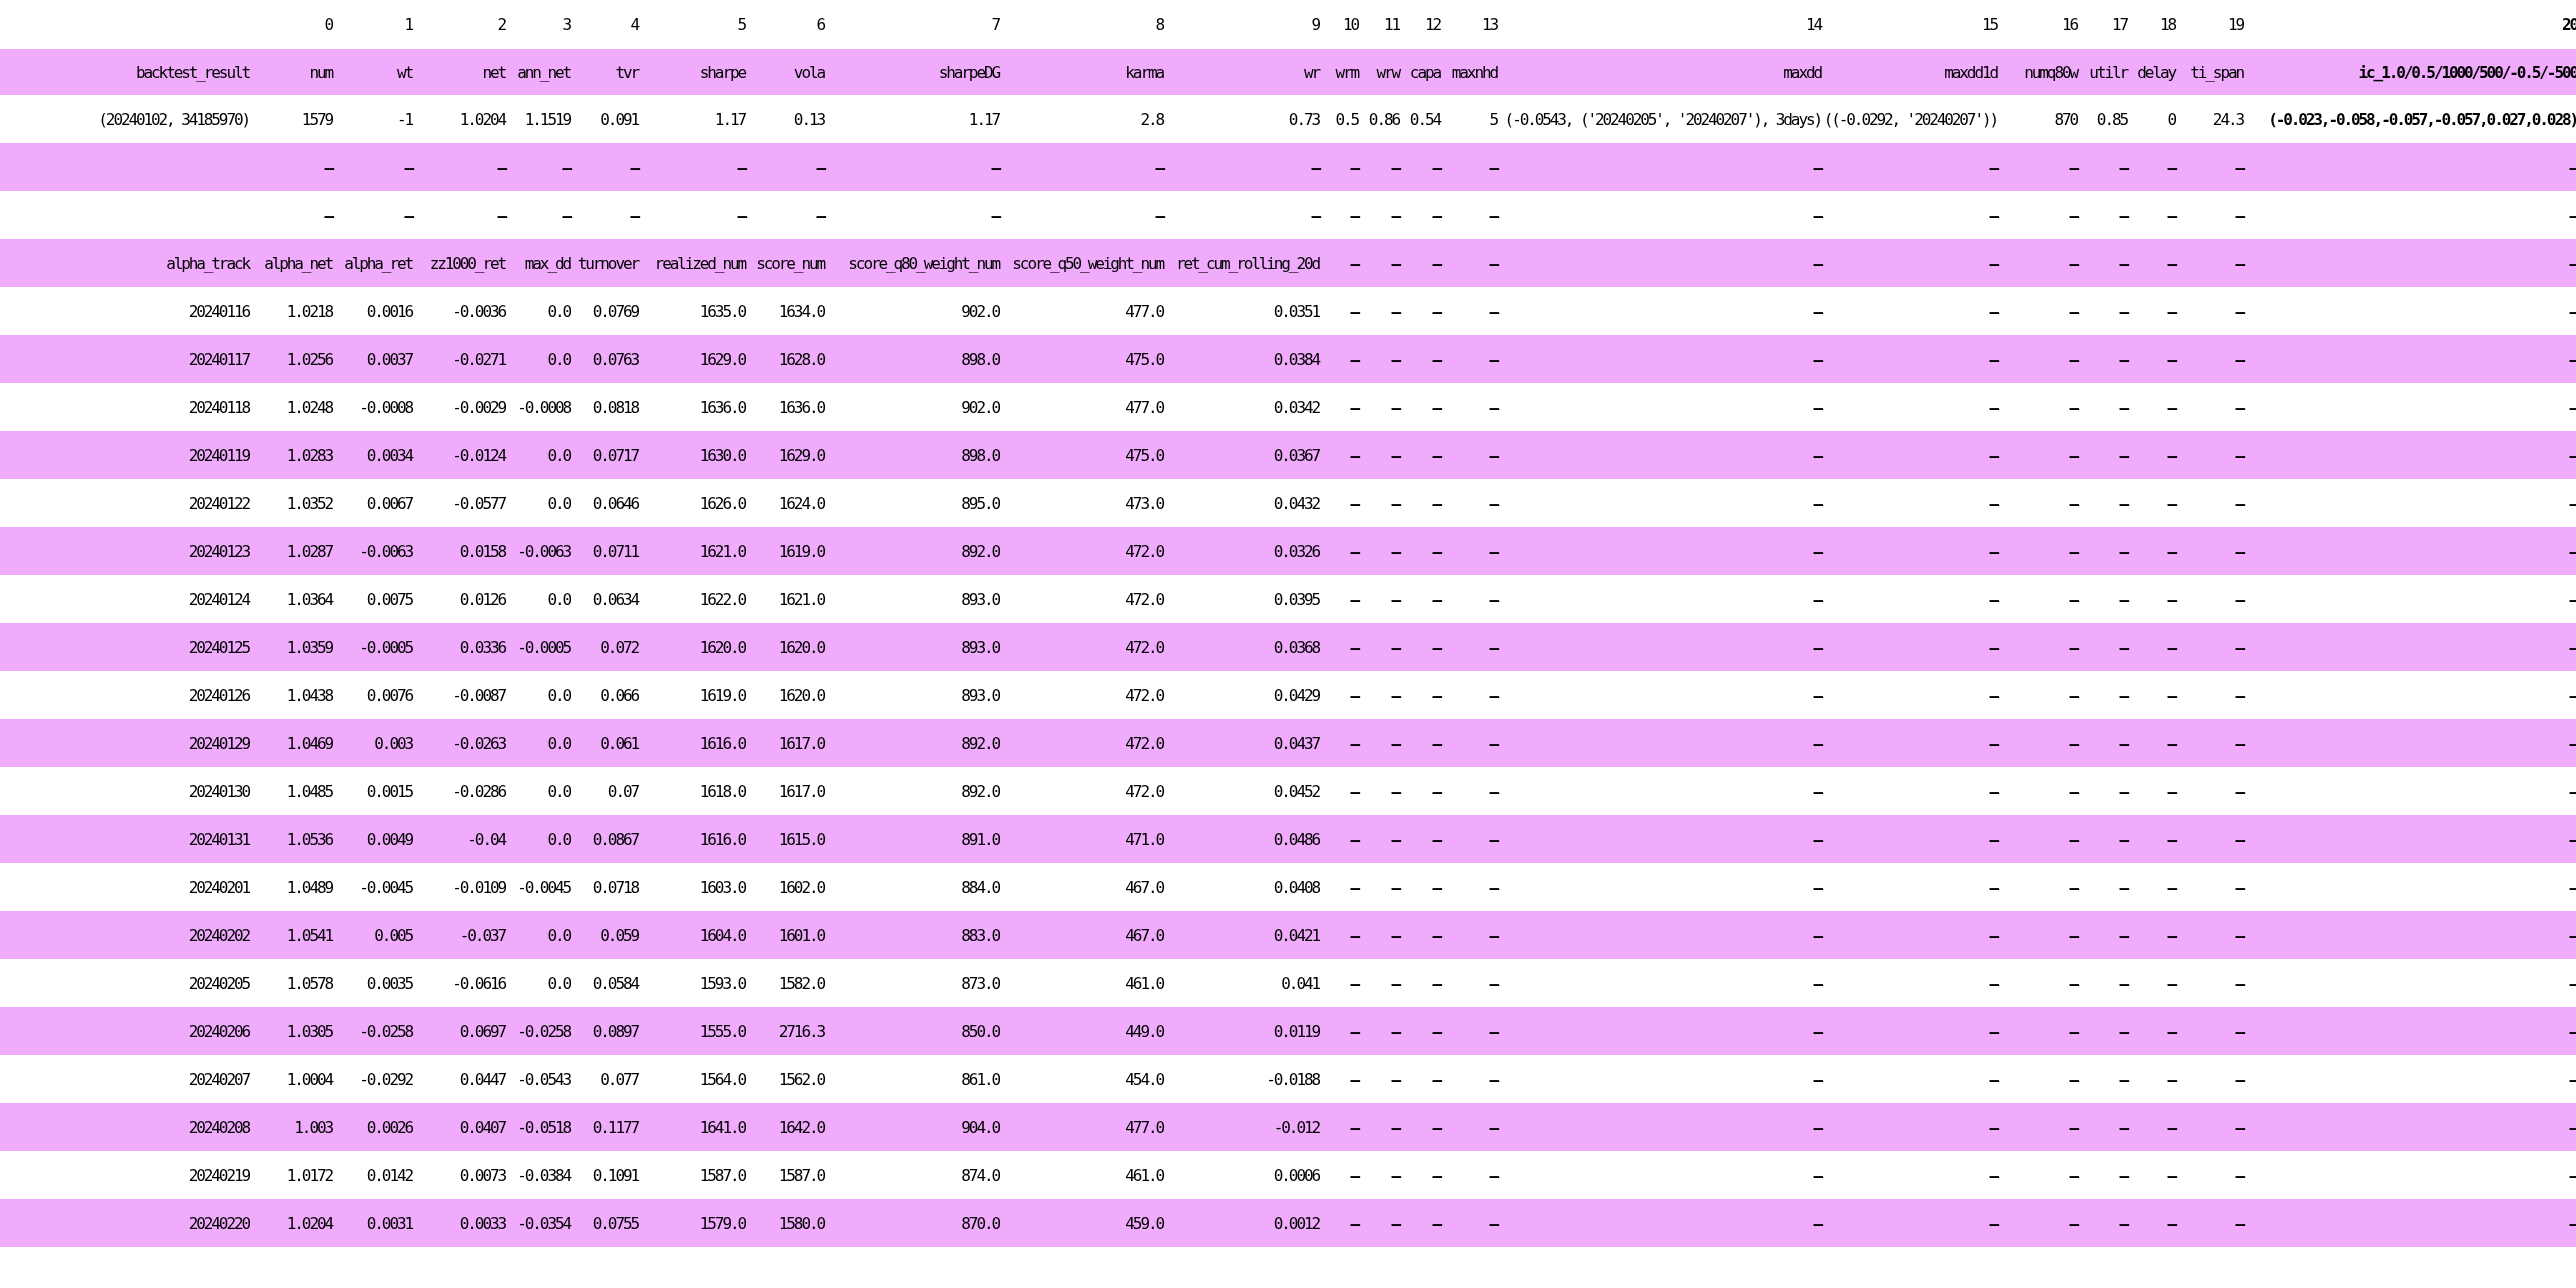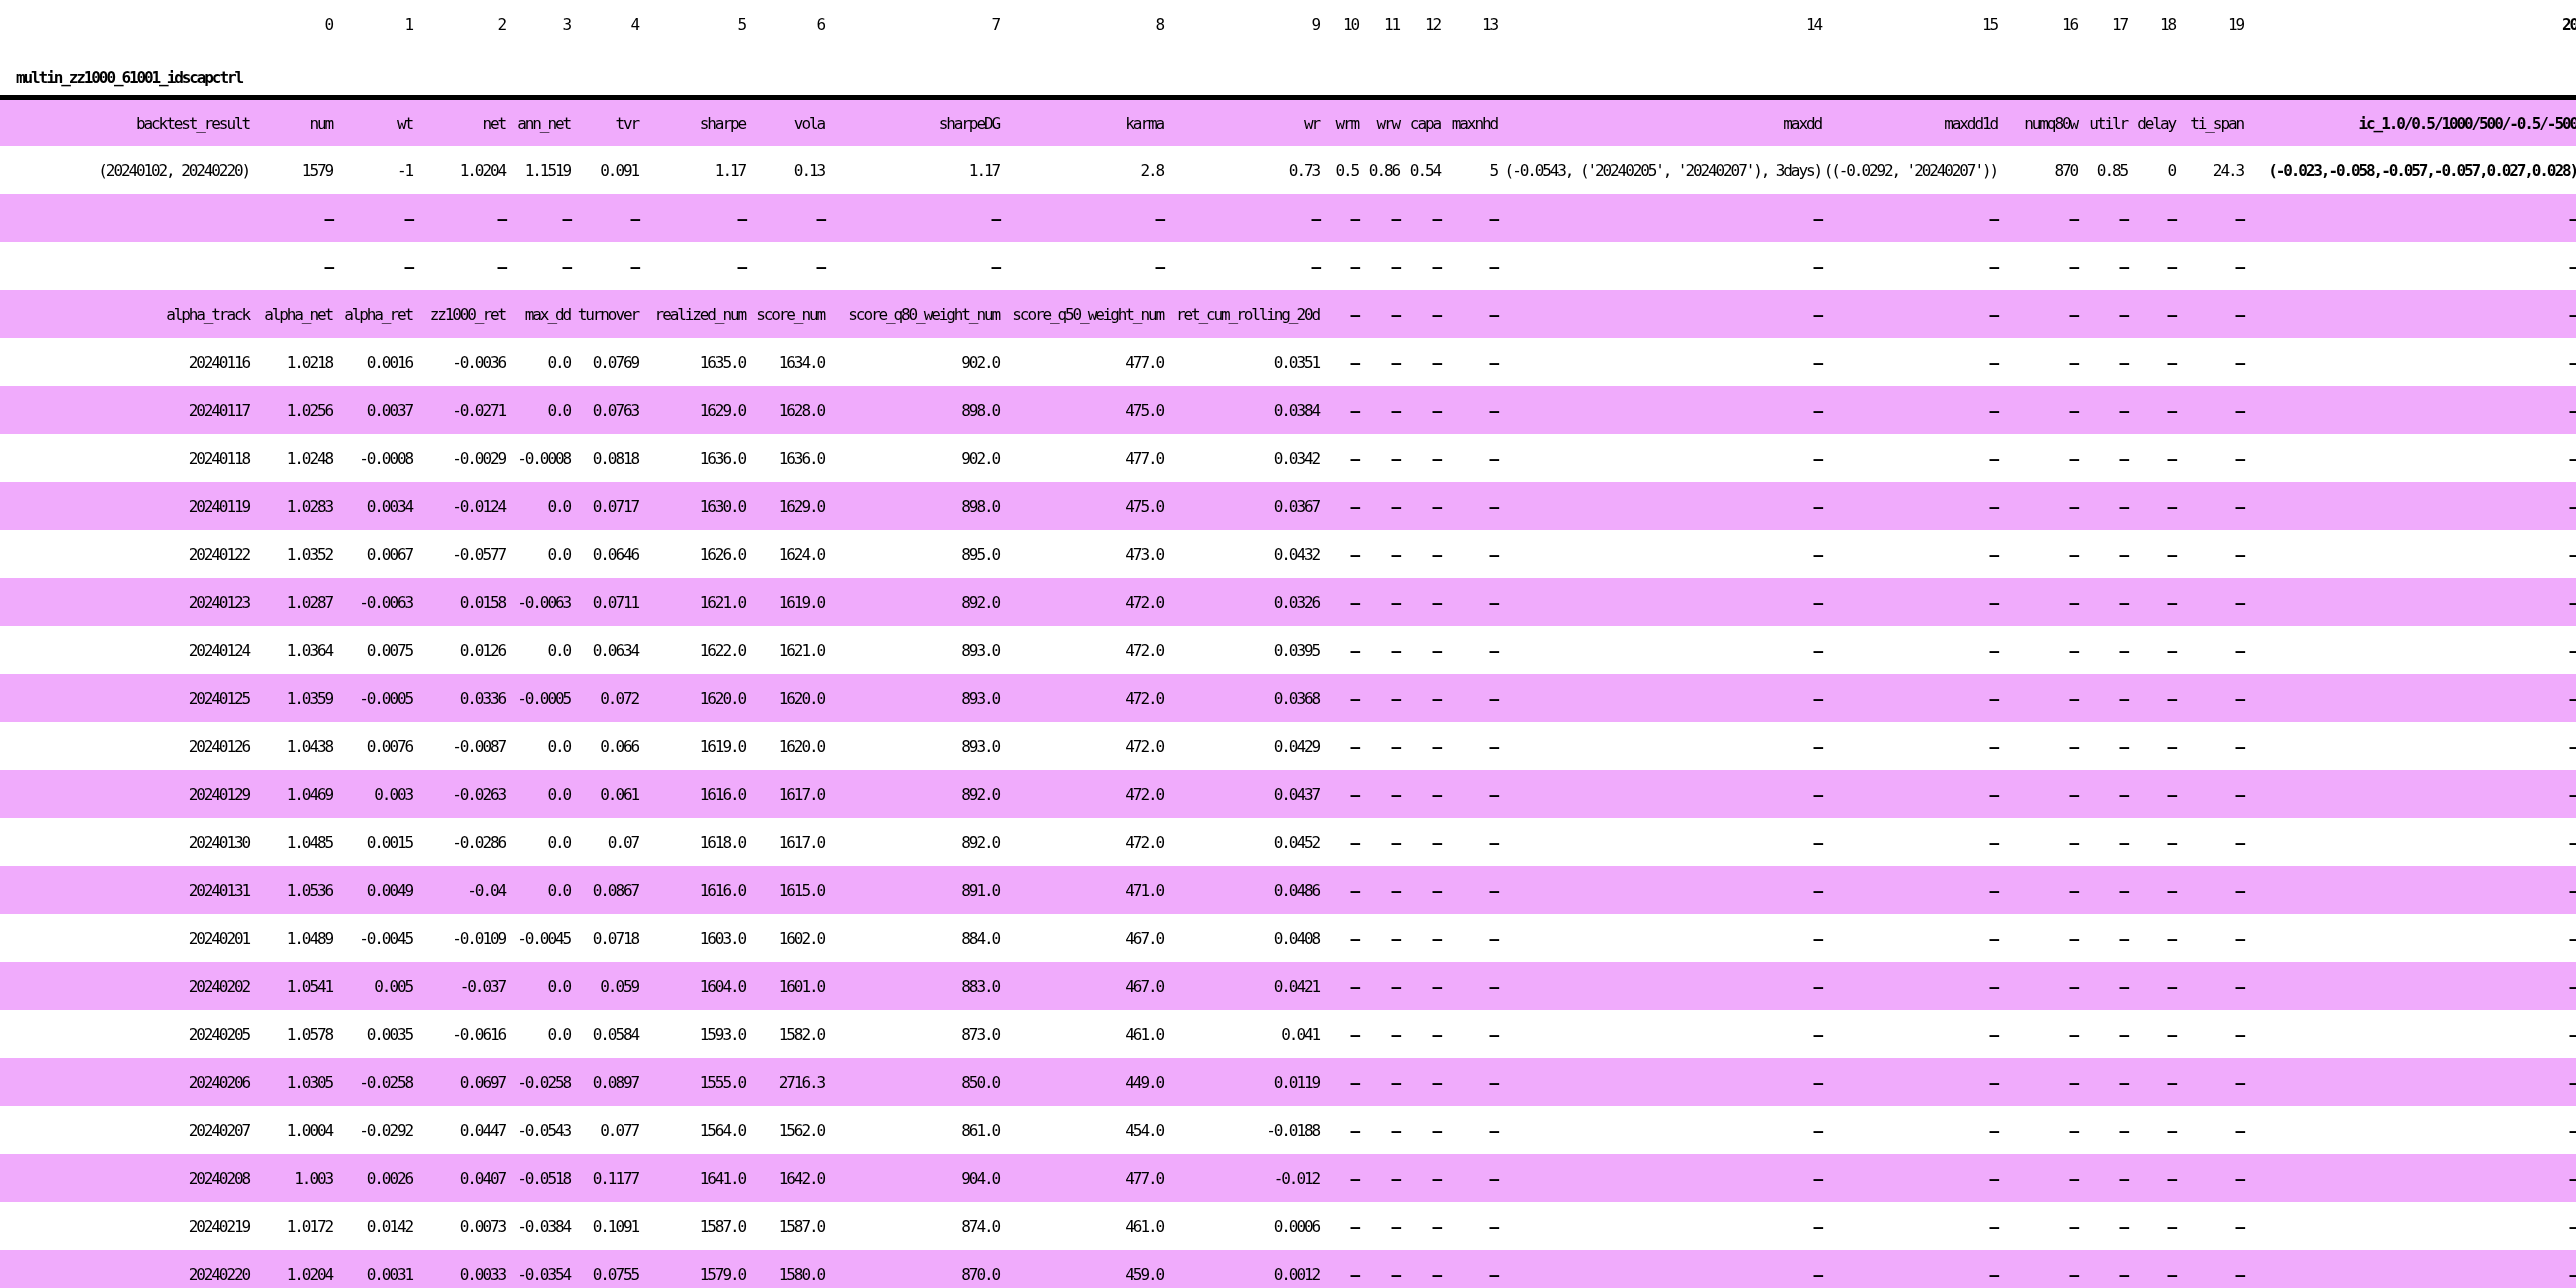--- a/index.html
+++ b/index.html
@@ -89,23 +89,20 @@
         <td>12</td>
         <td>13</td>
         <td>14</td>
         <td>15</td>
         <td>16</td>
         <td>17</td>
         <td>18</td>
         <td>19</td>
         <td>20</td>
       </tr>
-    <tr class="titlerow">
-      <td colspan="22">multin_zz1000_61001_idscapctrl</td>
-    </tr>
   </thead>
   <tbody>
       <tr class="stripe">
         <td>backtest_result</td>
         <td>num</td>
         <td>wt</td>
         <td>net</td>
         <td>ann_net</td>
         <td>tvr</td>
         <td>sharpe</td>
@@ -119,21 +116,21 @@
         <td>maxnhd</td>
         <td>maxdd</td>
         <td>maxdd1d</td>
         <td>numq80w</td>
         <td>utilr</td>
         <td>delay</td>
         <td>ti_span</td>
         <td>ic_1.0/0.5/1000/500/-0.5/-500</td>
       </tr>
       <tr>
-        <td>(20240102, 20240220)</td>
+        <td>(20240102, 34185970)</td>
         <td>1579</td>
         <td>-1</td>
         <td>1.0204</td>
         <td>1.1519</td>
         <td>0.091</td>
         <td>1.17</td>
         <td>0.13</td>
         <td>1.17</td>
         <td>2.8</td>
         <td>0.73</td>

